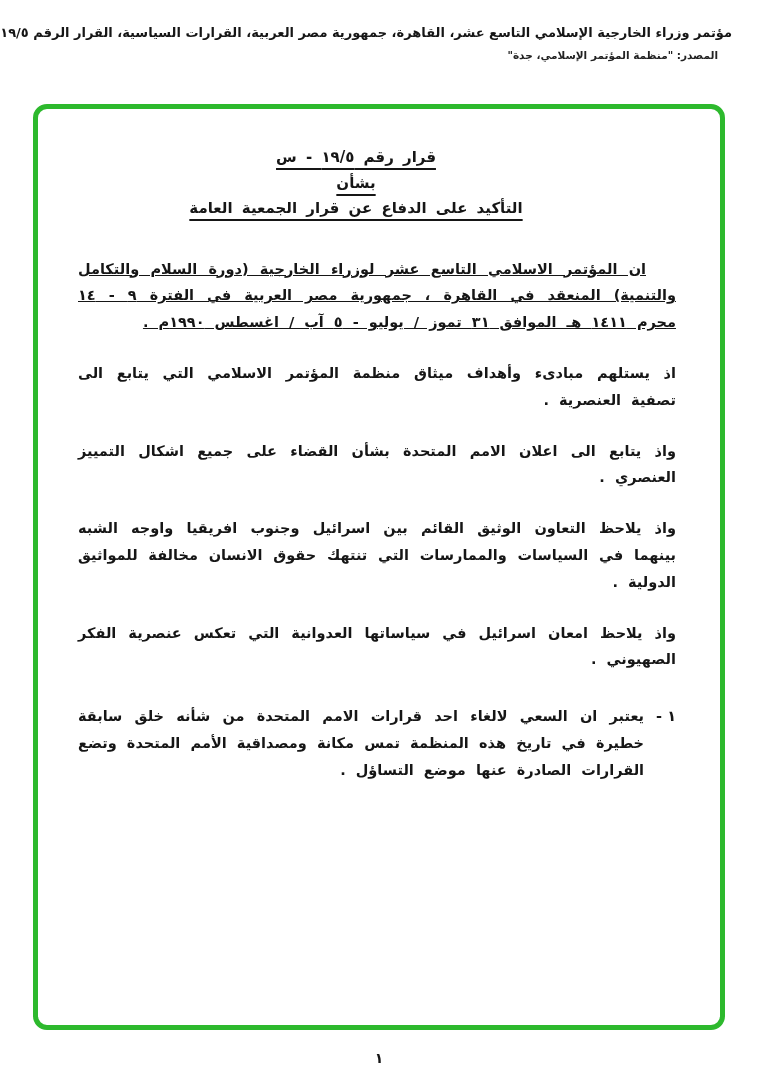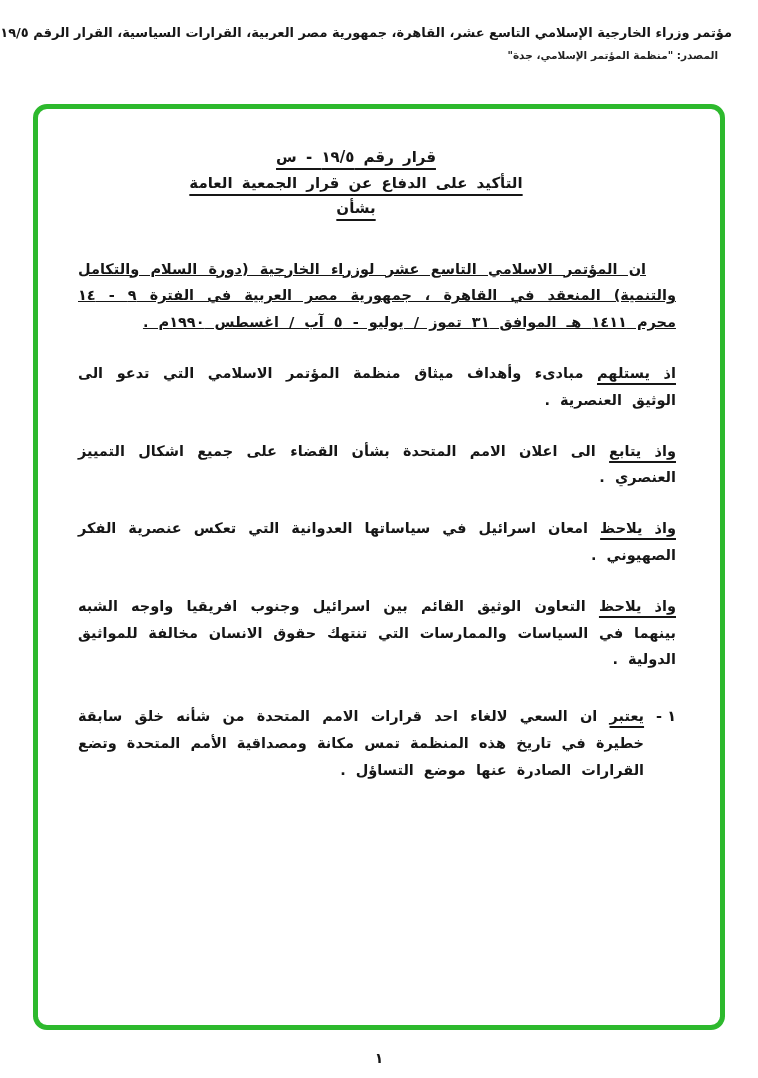--- a/index.html
+++ b/index.html
@@ -51,21 +51,20 @@
     font-size:14.5px;font-weight:bold;
     line-height:1.85;
   }
   .para{
     text-align:justify;
     word-spacing:5px;
     margin-bottom:24px;
   }
   .para.indent{text-indent:30px;text-decoration:underline;}
   .lead{
-    text-decoration:underline;
     text-decoration-thickness:1.5px;
     text-underline-offset:5px;
   }
   .numbered{
     display:flex;gap:12px;margin-top:30px;
   }
   .numbered .num{white-space:nowrap;}
   .numbered .para{flex:1;margin-bottom:16px;}
   .page-number{
     position:absolute;bottom:12px;left:0;right:0;
@@ -78,46 +77,46 @@
 <header class="header">
   <div class="hdr1">مؤتمر وزراء الخارجية الإسلامي التاسع عشر، القاهرة، جمهورية مصر العربية، القرارات السياسية، القرار الرقم ١٩/٥-س</div>
   <div class="hdr2">المصدر:  "منظمة المؤتمر الإسلامي، جدة"</div>
 </header>
 
 <div class="scan-frame">
   <div class="doc">
 
     <div class="title-block">
       <div class="row"><span class="title-line">قرار رقم ١٩/٥ - س</span></div>
+      <div class="row"><span class="title-line">بشأن</span></div>
       <div class="row"><span class="title-line">التأكيد على الدفاع عن قرار الجمعية العامة</span></div>
-      <div class="row"><span class="title-line">بشأن</span></div>
     </div>
 
     <p class="para indent">
       <span>ان المؤتمر الاسلامي التاسع عشر لوزراء الخارجية (دورة السلام والتكامل والتنمية) المنعقد في القاهرة ، جمهورية مصر العربية في الفترة ٩ - ١٤ محرم ١٤١١ هـ الموافق ٣١ تموز / يوليو - ٥ آب / اغسطس ١٩٩٠م .</span>
     </p>
 
     <p class="para">
       <span class="lead">اذ يستلهم</span>
-      <span>مبادىء وأهداف ميثاق منظمة المؤتمر الاسلامي التي تدعو الى الوثيق العنصرية .</span>
+      <span>مبادىء وأهداف ميثاق منظمة المؤتمر الاسلامي التي يتابع الى تصفية العنصرية .</span>
     </p>
 
     <p class="para">
       <span class="lead">واذ يتابع</span>
       <span>الى اعلان الامم المتحدة بشأن القضاء على جميع اشكال التمييز العنصري .</span>
     </p>
 
     <p class="para">
       <span class="lead">واذ يلاحظ</span>
-      <span>امعان اسرائيل في سياساتها العدوانية التي تعكس عنصرية الفكر الصهيوني .</span>
+      <span>التعاون الوثيق القائم بين اسرائيل وجنوب افريقيا واوجه الشبه بينهما في السياسات والممارسات التي تنتهك حقوق الانسان مخالفة للمواثيق الدولية .</span>
     </p>
 
     <p class="para">
       <span class="lead">واذ يلاحظ</span>
-      <span>التعاون الوثيق القائم بين اسرائيل وجنوب افريقيا واوجه الشبه بينهما في السياسات والممارسات التي تنتهك حقوق الانسان مخالفة للمواثيق الدولية .</span>
+      <span>امعان اسرائيل في سياساتها العدوانية التي تعكس عنصرية الفكر الصهيوني .</span>
     </p>
 
 
     <div class="numbered">
       <span class="num">١ -</span>
       <p class="para">
         <span class="lead">يعتبر</span>
         <span>ان السعي لالغاء احد قرارات الامم المتحدة من شأنه خلق سابقة خطيرة في تاريخ هذه المنظمة تمس مكانة ومصداقية الأمم المتحدة وتضع القرارات الصادرة عنها موضع التساؤل .</span>
       </p>
     </div>

